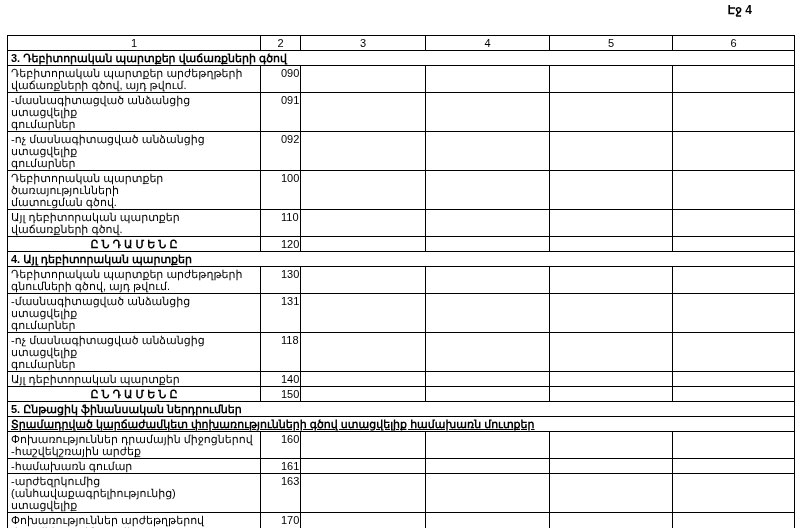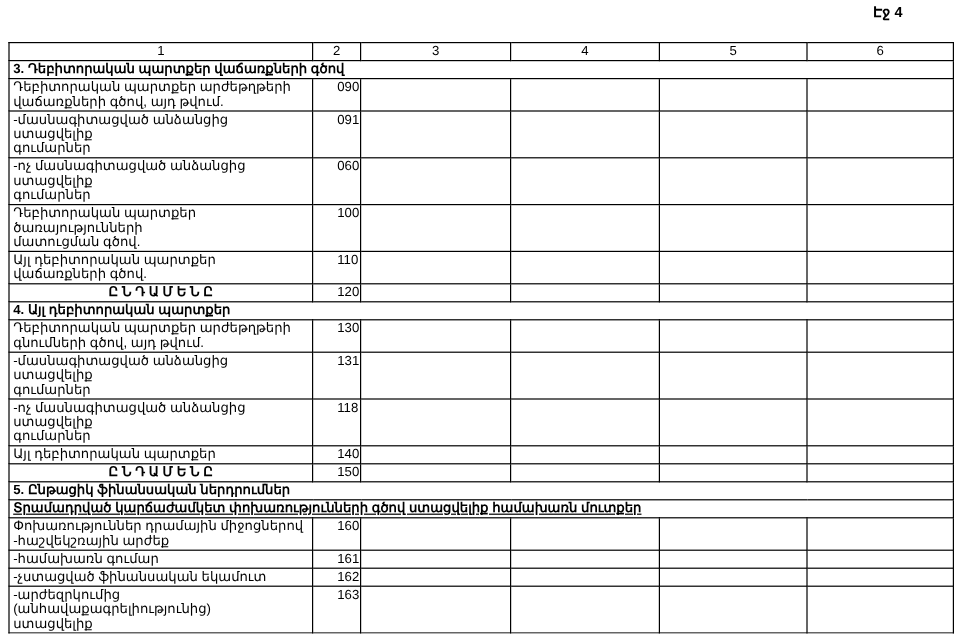--- a/index.html
+++ b/index.html
@@ -85,21 +85,21 @@
 գումարներ</td>
       <td class="code">091</td>
       <td></td>
       <td></td>
       <td></td>
       <td></td>
     </tr>
     <tr>
       <td class="lbl">-ոչ մասնագիտացված անձանցից ստացվելիք
 գումարներ</td>
-      <td class="code">060</td>
+      <td class="code">092</td>
       <td></td>
       <td></td>
       <td></td>
       <td></td>
     </tr>
     <tr>
       <td class="lbl">Դեբիտորական պարտքեր ծառայությունների
 մատուցման գծով.</td>
       <td class="code">100</td>
       <td></td>
@@ -190,28 +190,20 @@
     </tr>
     <tr>
       <td class="lbl">-համախառն գումար</td>
       <td class="code">161</td>
       <td></td>
       <td></td>
       <td></td>
       <td></td>
     </tr>
     <tr>
-      <td class="lbl">-չստացված ֆինանսական եկամուտ</td>
-      <td class="code">162</td>
-      <td></td>
-      <td></td>
-      <td></td>
-      <td></td>
-    </tr>
-    <tr>
       <td class="lbl">-արժեզրկումից (անհավաքագրելիությունից)
 ստացվելիք</td>
       <td class="code">163</td>
       <td></td>
       <td></td>
       <td></td>
       <td></td>
     </tr>
     <tr>
       <td class="lbl">Փոխառություններ արժեթղթերով

